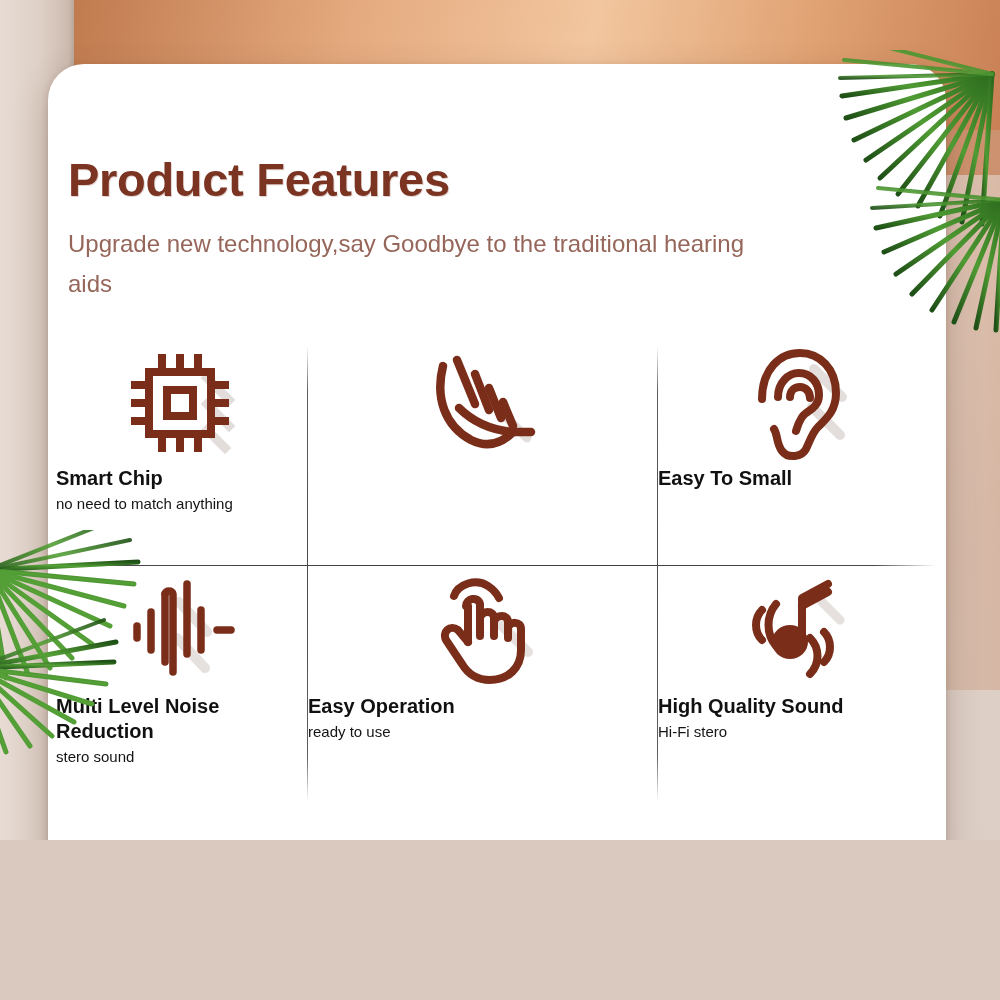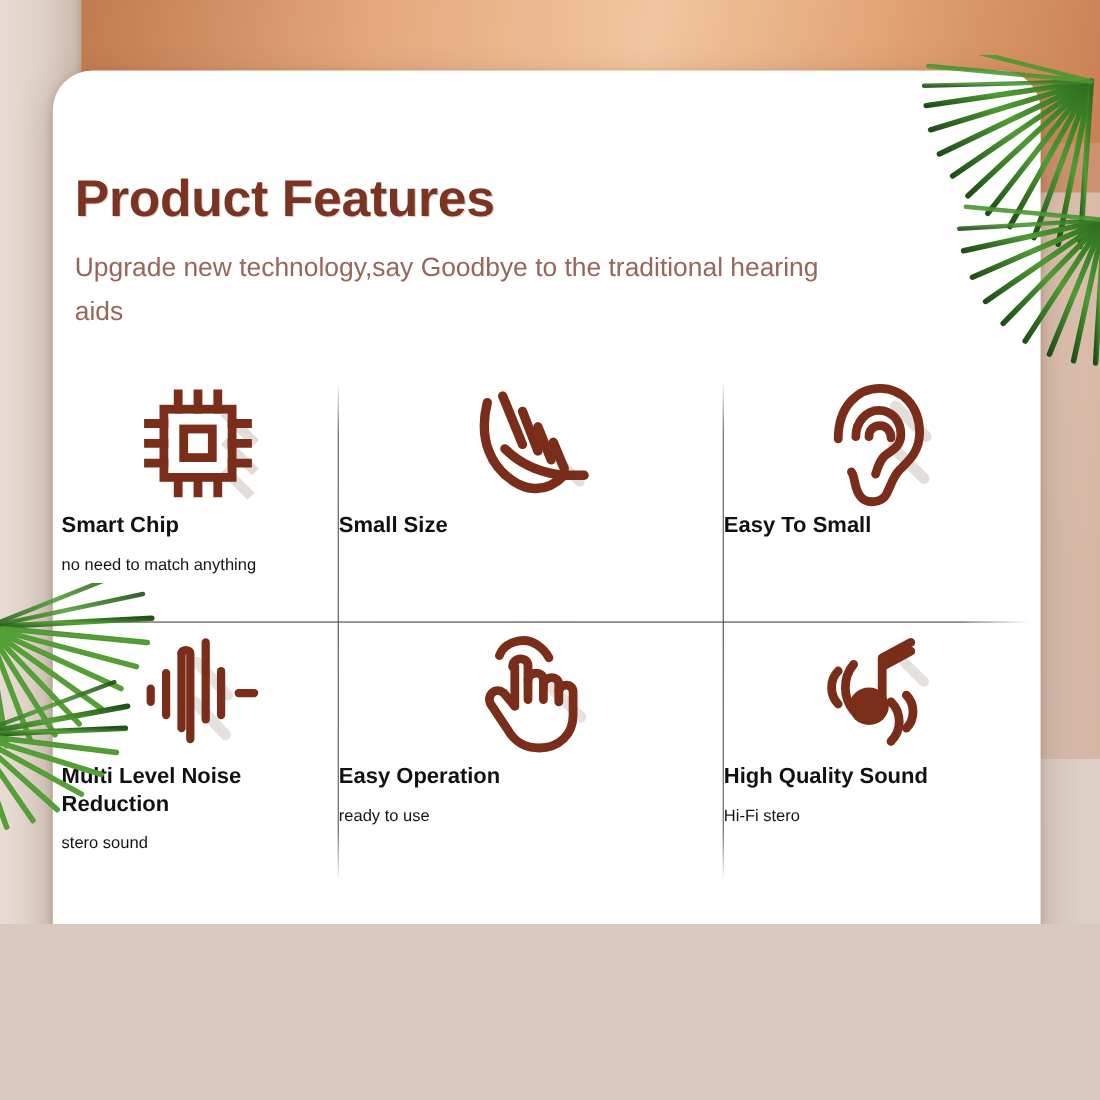--- a/index.html
+++ b/index.html
@@ -78,21 +78,21 @@
 
   .icon-wrap {
     height:120px; display:flex; align-items:center; justify-content:center;
   }
   .icon-wrap svg { display:block; overflow:visible; }
   .feat-title {
     font-size:20px; font-weight:bold; color:#111; line-height:25px;
     margin-top:2px;
   }
   .feat-desc {
-    font-size:15px; color:#141414; line-height:19px; margin-top:13px;
+    font-size:15px; color:#141414; line-height:19px; margin-top:3px;
   }
 
   
   .palm { position:absolute; pointer-events:none; }
   .palm-tr { right:-20px; top:50px; width:260px; height:300px; }
   .palm-bl { left:-30px; bottom:80px; width:300px; height:230px; }
 </style>
 </head>
 <body>
 
@@ -146,21 +146,20 @@
             <path d="M24 18 C16 50 26 78 52 92 C72 102 86 92 94 84"></path>
             <path d="M94 84 L112 84"></path>
             <path d="M38 12 L56 56"></path>
             <path d="M56 26 L70 62"></path>
             <path d="M70 40 L82 70"></path>
             <path d="M84 54 L94 78"></path>
             <path d="M40 60 C54 74 72 82 94 84"></path>
           </g>
         </svg>
       </div>
-      <div class="feat-title">Small Size</div>
     </div>
 
     <div class="cell c2">
       <div class="icon-wrap">
         <svg width="110" height="118" viewBox="0 0 110 118">
           <g fill="none" stroke="#ddd7d4" stroke-width="10" stroke-linecap="round" opacity=".8">
             <path d="M72 24 L100 52"></path>
               <path d="M70 62 L98 90"></path>
           </g>
           <g fill="none" stroke="#7a2e1a" stroke-width="8" stroke-linecap="round" stroke-linejoin="round">

